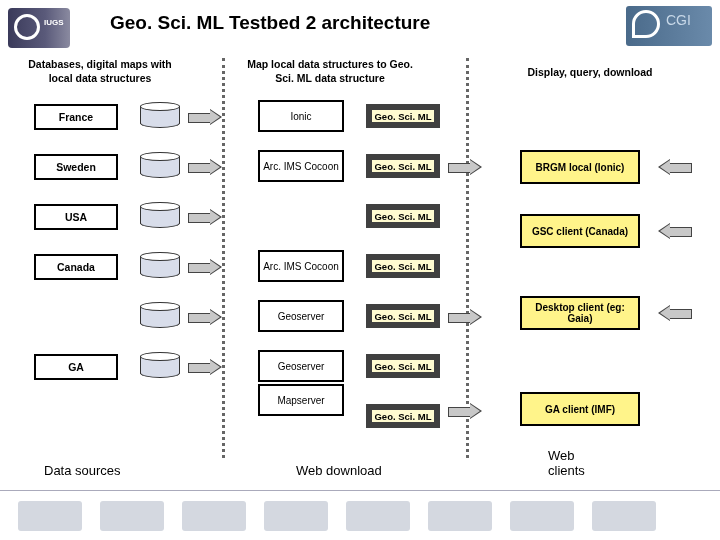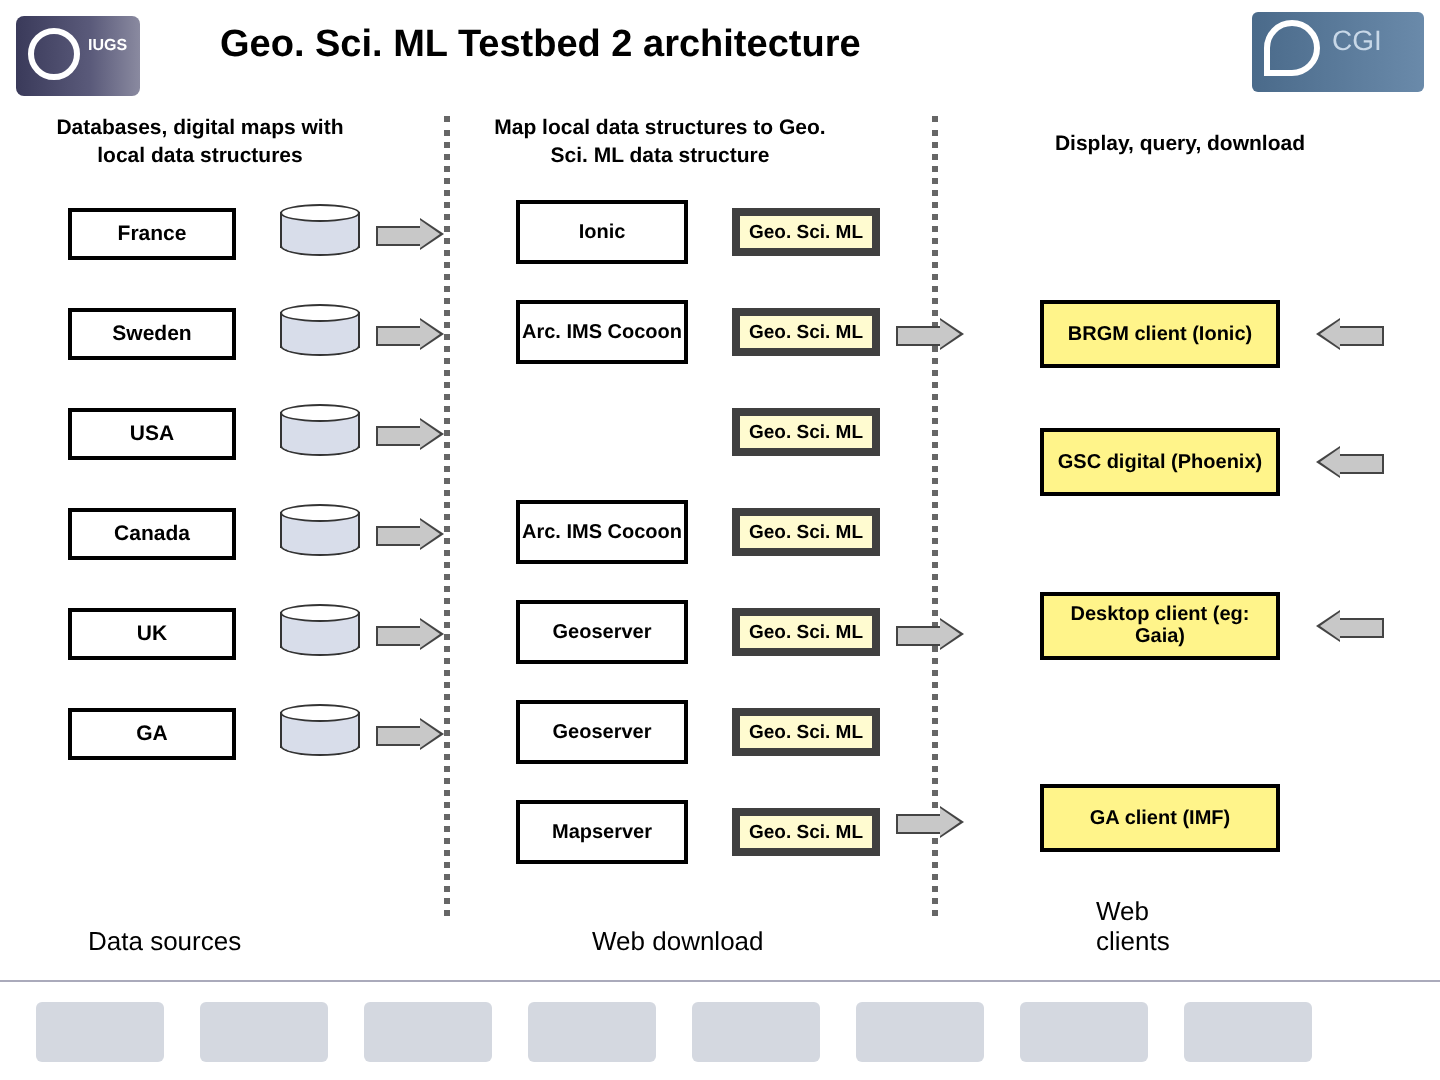--- a/index.html
+++ b/index.html
@@ -14,22 +14,22 @@
   .header-right .t { position:absolute; left:40px; top:6px; color:#c8d8e8; font-size:14px; font-weight:normal; }
 
   .stage { position: relative; width: 604px; height: 430px; }
 
   .col-head { position: absolute; font-weight: bold; font-size: 10.5px; text-align: center; line-height: 1.3; }
   .col-head.c1 { left: 20px; top: 6px; width: 160px; }
   .col-head.c2 { left: 240px; top: 6px; width: 180px; }
   .col-head.c3 { left: 520px; top: 14px; width: 140px; }
 
   .src-box { position: absolute; left: 34px; width: 84px; height: 26px; border: 2px solid #000; background: #fff; font-weight: bold; font-size: 10.5px; display: flex; align-items: center; justify-content: center; }
-  .mid-box { position: absolute; width: 86px; height: 32px; border: 2px solid #000; background: #fff; font-weight: bold; font-size: 10px; display: flex; align-items: center; justify-content: center; text-align: center; line-height: 1.1; }
-  .gsml-box { position: absolute; left: 366px; width: 74px; height: 24px; border: 4px solid #404040; background: #fffbd0; font-weight: bold; font-size: 9.5px; display: flex; align-items: center; justify-content: center; }
+  .mid-box { position: absolute; width: 86px; height: 32px; border: 2px solid #000; background: #fff; font-weight: normal; font-size: 10px; display: flex; align-items: center; justify-content: center; text-align: center; line-height: 1.1; }
+  .gsml-box { position: absolute; left: 366px; width: 74px; height: 24px; border: 6px solid #404040; background: #fffbd0; font-weight: bold; font-size: 9.5px; display: flex; align-items: center; justify-content: center; }
   .client-box { position: absolute; left: 520px; width: 120px; height: 34px; border: 2px solid #000; background: #fff48a; font-weight: bold; font-size: 10px; display: flex; align-items: center; justify-content: center; text-align: center; line-height: 1.1; }
 
   .cyl { position: absolute; left: 140px; width: 40px; height: 26px; }
   .cyl .body { position: absolute; left:0; top:4px; width:40px; height:18px; background:#d8ddea; border-left:1.5px solid #333; border-right:1.5px solid #333; }
   .cyl .topc { position:absolute; left:0; top:0; width:40px; height:9px; background:#fff; border:1.5px solid #333; border-radius:50%; z-index:2; }
   .cyl .botc { position:absolute; left:0; bottom:0; width:40px; height:9px; background:#d8ddea; border:1.5px solid #333; border-top:none; border-radius:0 0 20px 20px/0 0 5px 5px; }
 
   .arrow-r { position: absolute; width: 34px; height: 14px; }
   .arrow-r::before { content:""; position:absolute; left:0; top:3px; width:22px; height:8px; background:#c8c8c8; border:1px solid #444; border-right:none; }
   .arrow-r::after { content:""; position:absolute; left:22px; top:-1px; width:0; height:0; border-top:8px solid transparent; border-bottom:8px solid transparent; border-left:12px solid #444; }
@@ -72,21 +72,20 @@
   <div class="vline b"></div>
 
   <div class="col-head c1">Databases, digital maps with local data structures</div>
   <div class="col-head c2">Map local data structures to Geo. Sci. ML data structure</div>
   <div class="col-head c3">Display, query, download</div>
 
   <div class="src-box" style="top:52px">France</div>
   <div class="src-box" style="top:102px">Sweden</div>
   <div class="src-box" style="top:152px">USA</div>
   <div class="src-box" style="top:202px">Canada</div>
-  <div class="src-box" style="top:252px">UK</div>
   <div class="src-box" style="top:302px">GA</div>
 
   <div class="cyl" style="top:50px">
       <div class="body"></div>
       <div class="botc"></div>
       <div class="topc"></div>
     </div>
   <div class="cyl" style="top:100px">
       <div class="body"></div>
       <div class="botc"></div>
@@ -130,42 +129,42 @@
     </div>
   <div class="arrow-r" style="left:188px; top:308px">
       <div class="head"></div>
     </div>
 
   <div class="mid-box" style="left:258px; top:48px">Ionic</div>
   <div class="mid-box" style="left:258px; top:98px">Arc. IMS Cocoon</div>
   <div class="mid-box" style="left:258px; top:198px">Arc. IMS Cocoon</div>
   <div class="mid-box" style="left:258px; top:248px">Geoserver</div>
   <div class="mid-box" style="left:258px; top:298px">Geoserver</div>
-  <div class="mid-box" style="left:258px; top:348px">Mapserver</div>
+  <div class="mid-box" style="left:258px; top:332px">Mapserver</div>
 
   <div class="gsml-box" style="top:52px">Geo. Sci. ML</div>
   <div class="gsml-box" style="top:102px">Geo. Sci. ML</div>
   <div class="gsml-box" style="top:152px">Geo. Sci. ML</div>
   <div class="gsml-box" style="top:202px">Geo. Sci. ML</div>
   <div class="gsml-box" style="top:252px">Geo. Sci. ML</div>
   <div class="gsml-box" style="top:302px">Geo. Sci. ML</div>
   <div class="gsml-box" style="top:352px">Geo. Sci. ML</div>
 
   <div class="arrow-r" style="left:448px; top:108px">
       <div class="head"></div>
     </div>
   <div class="arrow-r" style="left:448px; top:258px">
       <div class="head"></div>
     </div>
   <div class="arrow-r" style="left:448px; top:352px">
       <div class="head"></div>
     </div>
 
-  <div class="client-box" style="top:98px">BRGM client (Ionic)</div>
-  <div class="client-box" style="top:162px">GSC digital (Phoenix)</div>
+  <div class="client-box" style="top:98px">BRGM local (Ionic)</div>
+  <div class="client-box" style="top:162px">GSC client (Canada)</div>
   <div class="client-box" style="top:244px">Desktop client (eg: Gaia)</div>
   <div class="client-box" style="top:340px">GA client (IMF)</div>
 
   <div class="arrow-l" style="left:658px; top:108px">
       <div class="head"></div>
     </div>
   <div class="arrow-l" style="left:658px; top:172px">
       <div class="head"></div>
     </div>
   <div class="arrow-l" style="left:658px; top:254px">

